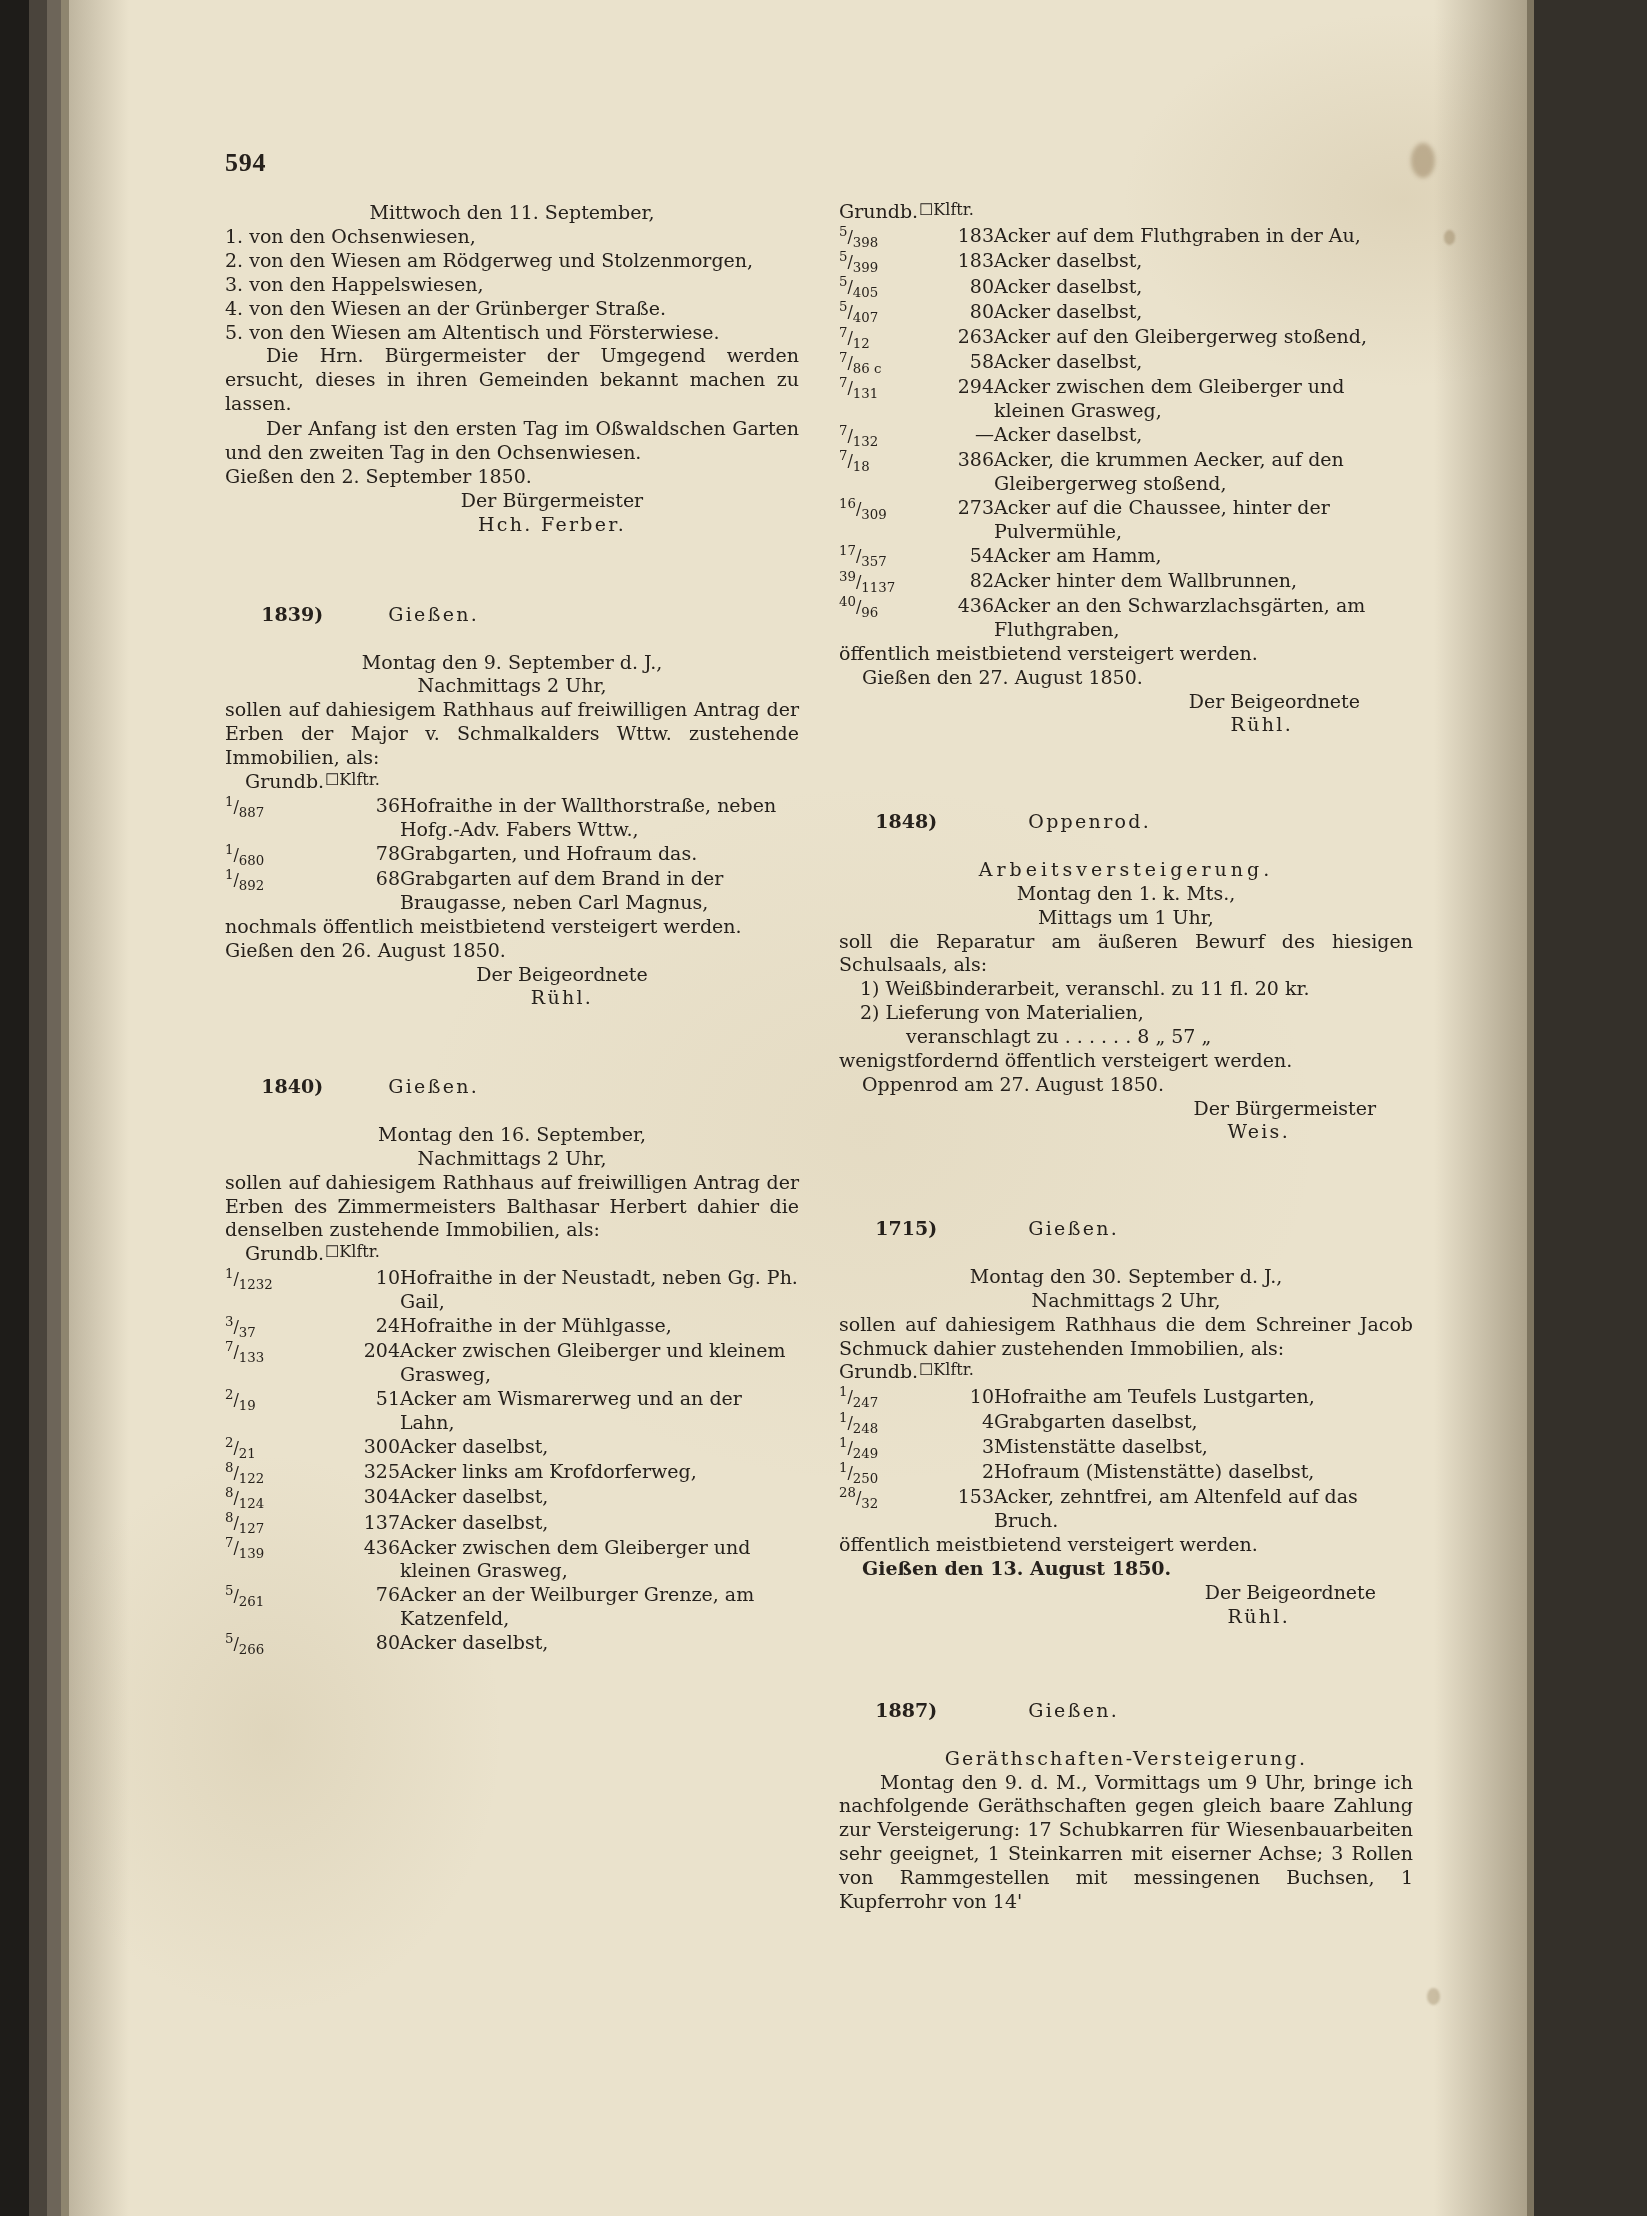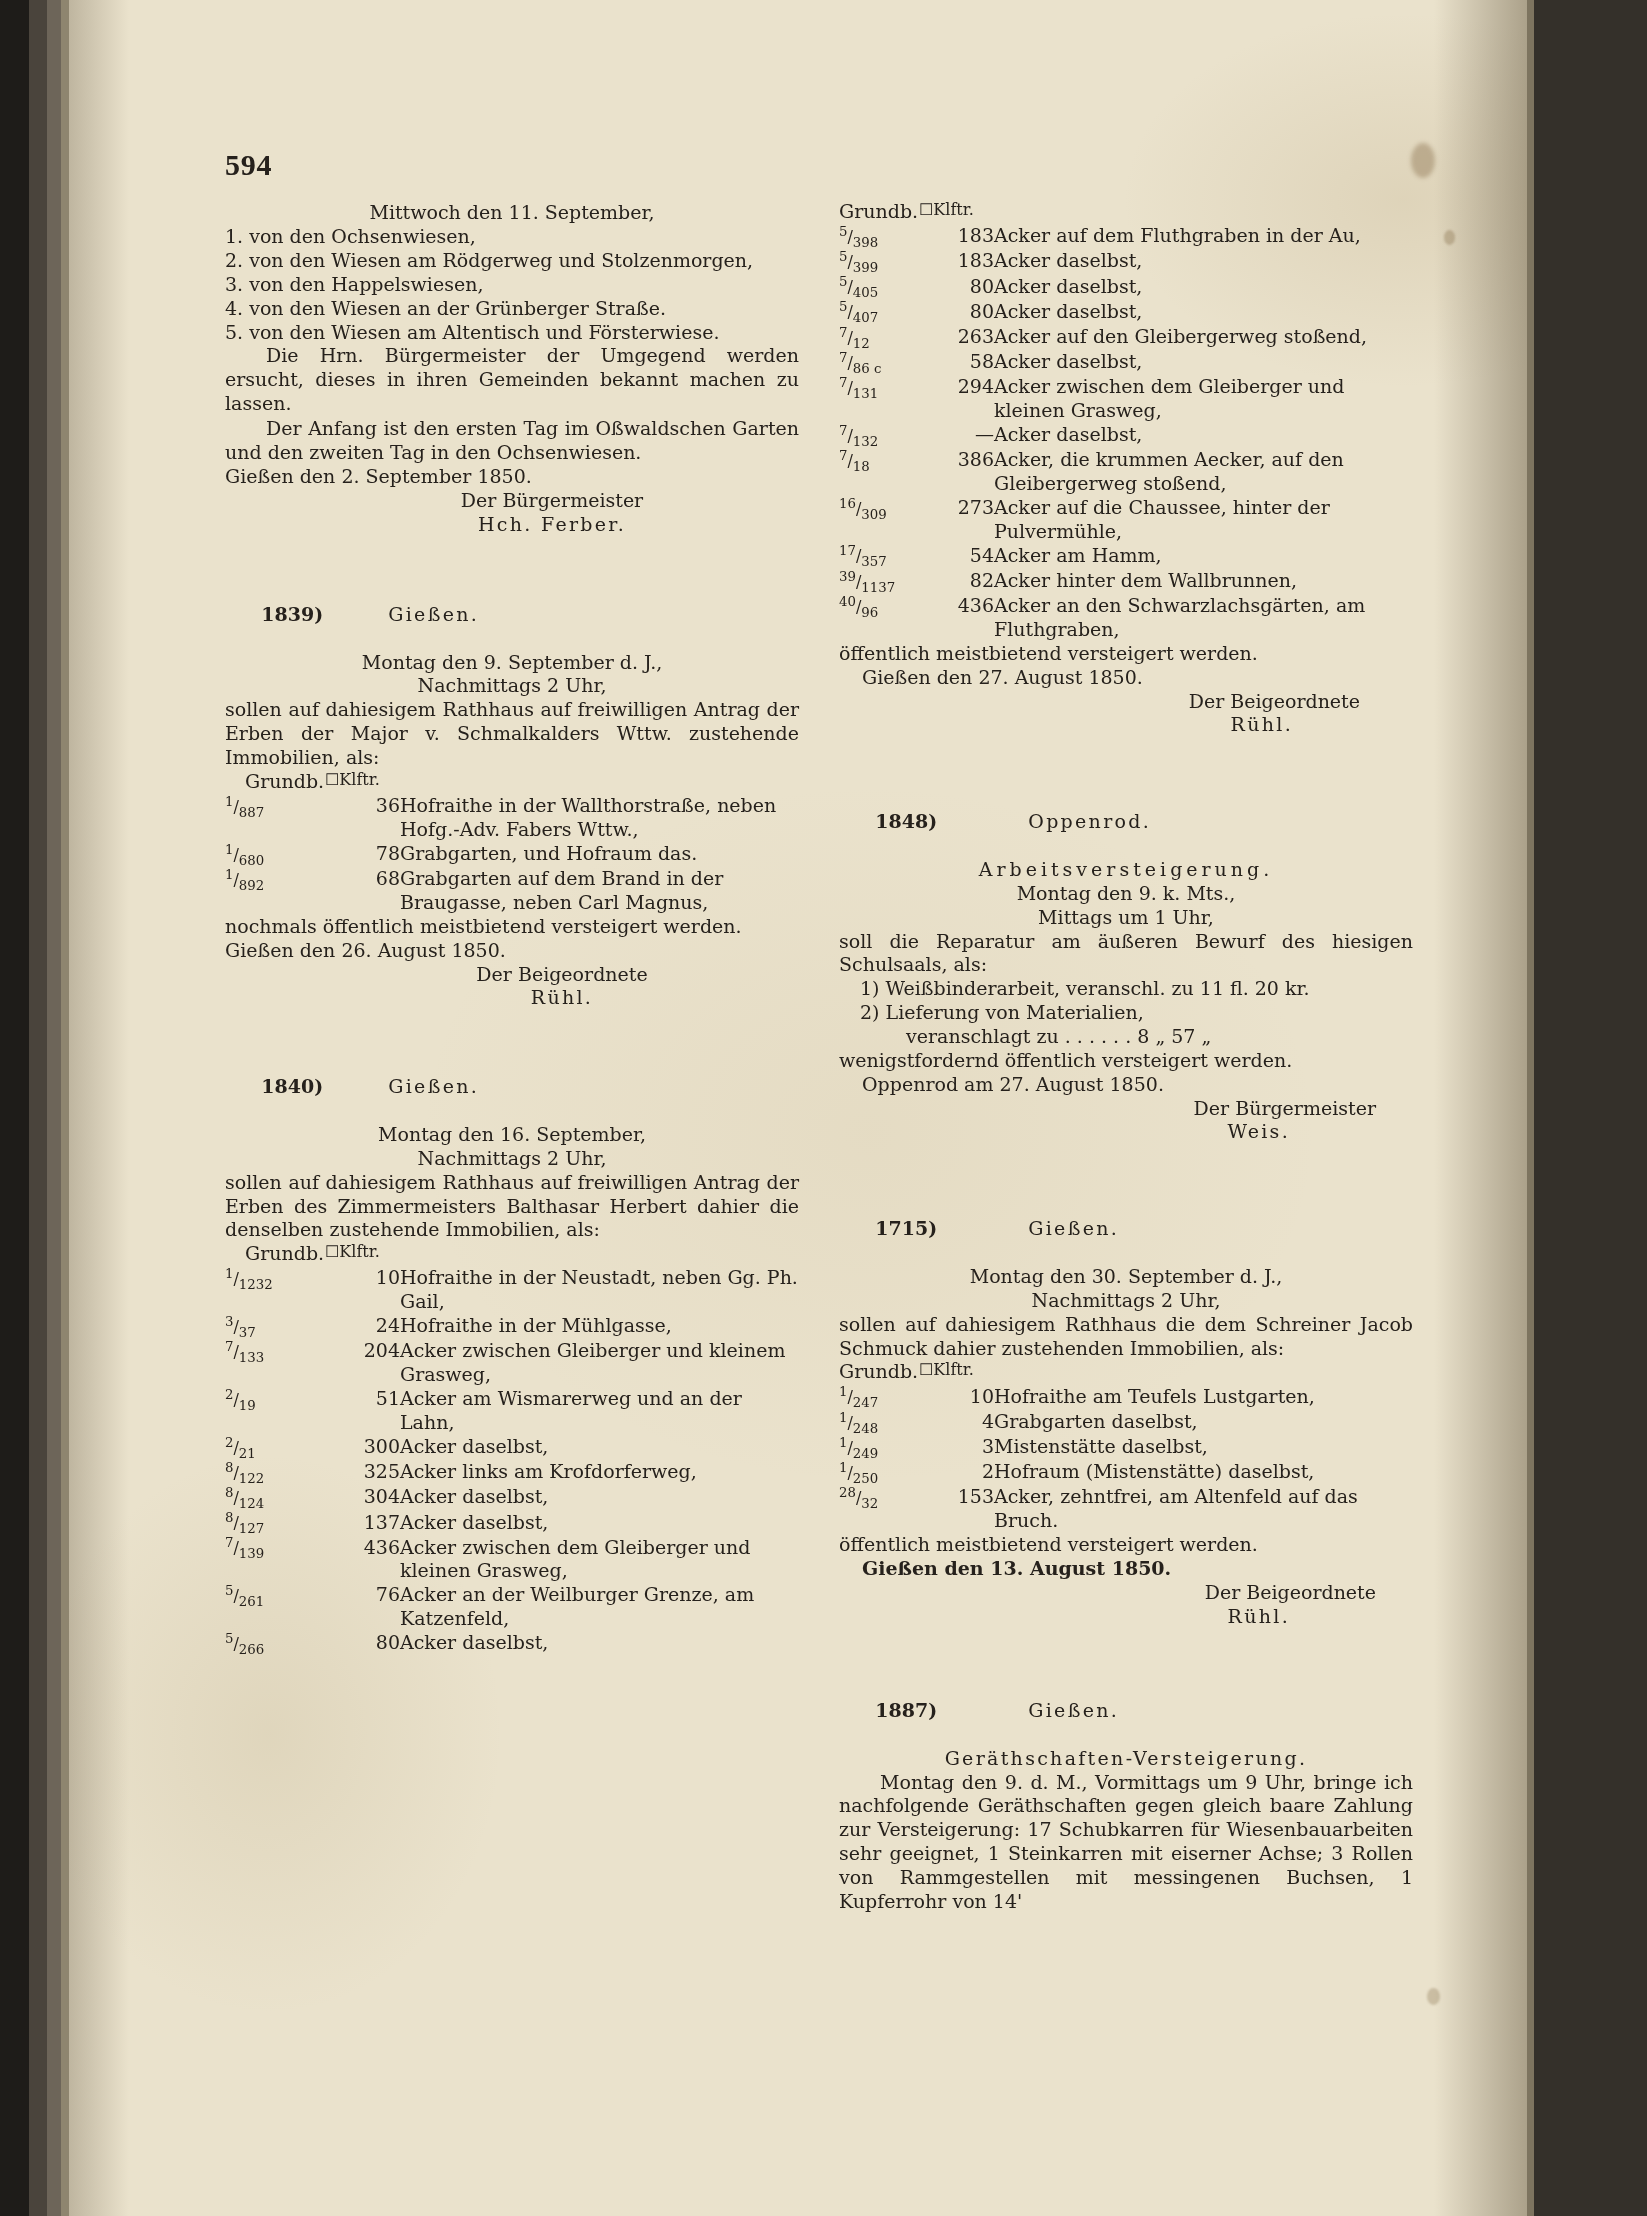--- a/index.html
+++ b/index.html
@@ -48,21 +48,21 @@
 
   #content {
     position: absolute;
     left: 0; top: 0;
     width: 1647px; height: 2216px;
     color: #26211c;
   }
   .pagenum {
     position: absolute;
     left: 225px; top: 148px;
-    font-size: 30px;
+    font-size: 26px;
     font-weight: 700;
     font-family: "Liberation Serif", serif;
     letter-spacing: 0.7px;
   }
   .col {
     position: absolute;
     top: 200px;
     width: 574px;
     font-size: 19px;
     line-height: 1.255;
@@ -337,21 +337,21 @@
     <div class="ln">öffentlich meistbietend versteigert werden.</div>
     <div class="ln" style="padding-left:23px;">Gießen den 27. August 1850.</div>
     <div class="ln rt" style="padding-right:53px;">Der Beigeordnete</div>
     <div class="ln rt sp" style="padding-right:120px;">Rühl.</div>
 
     <div style="height:17.3px"></div>
     <div class="ln">
       <span class="headnum bold" style="width:153px;">1848)</span><span class="sp">Oppenrod.</span>
     </div>
     <div class="ln ctr sp2">Arbeitsversteigerung.</div>
-    <div class="ln ctr">Montag den 9. k. Mts.,</div>
+    <div class="ln ctr">Montag den 1. k. Mts.,</div>
     <div class="ln ctr">Mittags um 1 Uhr,</div>
     <div class="ln">soll die Reparatur am äußeren Bewurf des hiesigen Schulsaals, als:</div>
     <div class="ln ind1" style="padding-left:44px;">1) Weißbinderarbeit, veranschl. zu 11 fl. 20 kr.</div>
     <div class="ln ind1" style="padding-left:44px;">2) Lieferung von Materialien,</div>
     <div class="ln" style="padding-left:67px;">veranschlagt zu . . . . . . 8 „ 57 „</div>
     <div class="ln">wenigstfordernd öffentlich versteigert werden.</div>
     <div class="ln" style="padding-left:23px;">Oppenrod am 27. August 1850.</div>
     <div class="ln rt" style="padding-right:37px;">Der Bürgermeister</div>
     <div class="ln rt sp" style="padding-right:123px;">Weis.</div>
 

